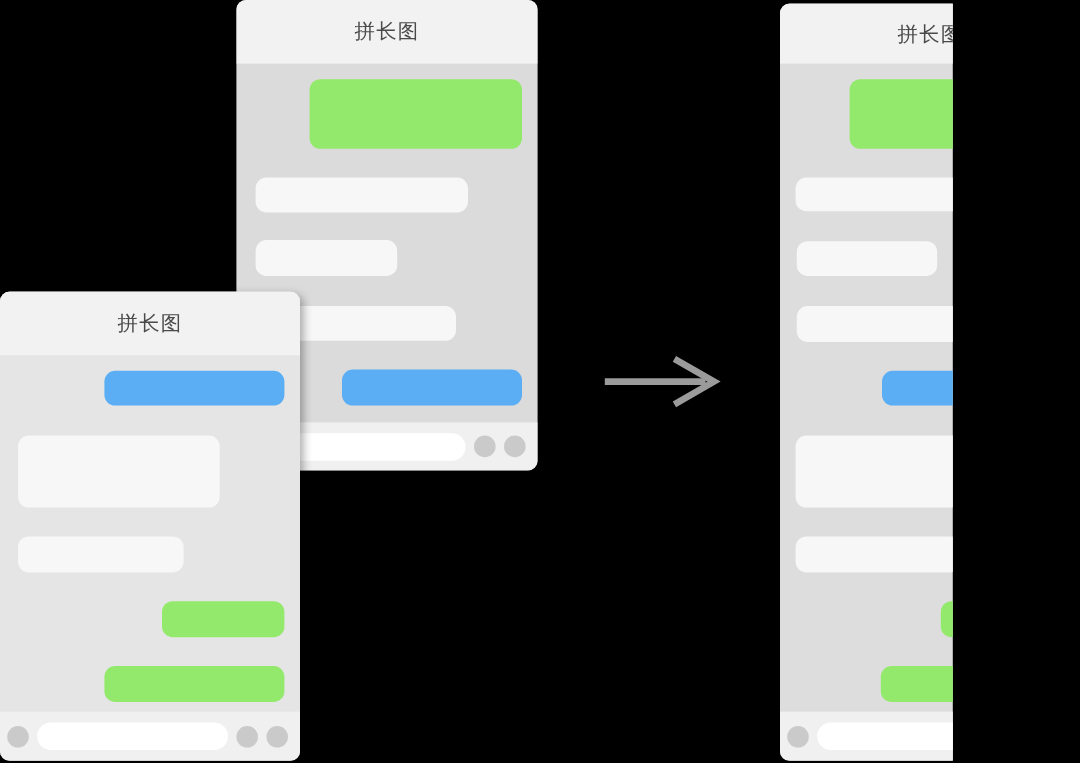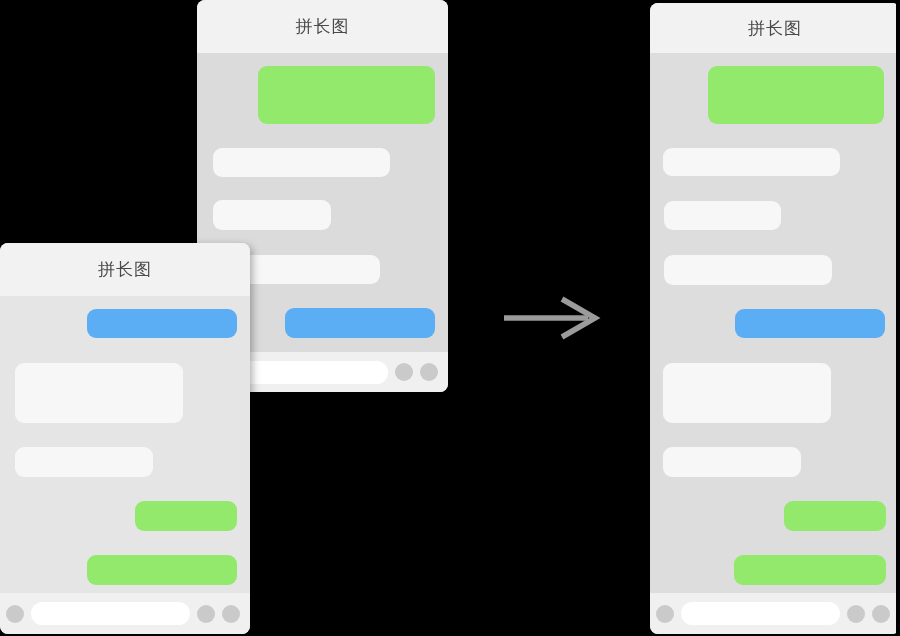--- a/index.html
+++ b/index.html
@@ -1,17 +1,17 @@
 <!DOCTYPE html>
 <html style="--c-bg: #000000; --c-titlebar: #f2f2f2; --c-title-text: #4a4a4a; --c-inputbar: #f0f0f0; --c-circle: #cacaca; --c-arrow: #9b9b9b;"><head>
 <meta charset="utf-8">
 <style>
   html,body{margin:0;padding:0;background:#000;}
   #canvas{
-    position:relative;width:896px;height:636px;background:var(--c-bg,#000);
+    position:relative;width:794px;height:636px;background:var(--c-bg,#000);
     overflow:hidden;font-family:Liberation Serif, serif;
   }
   .phone{
     position:absolute;border-radius:8px;overflow:hidden;
     box-shadow:2px 3px 8px rgba(0,0,0,0.35);
   }
   .titlebar{
     position:absolute;left:0;top:0;right:0;
     background:var(--c-titlebar,#f2f2f2);
     display:flex;align-items:center;justify-content:center;

